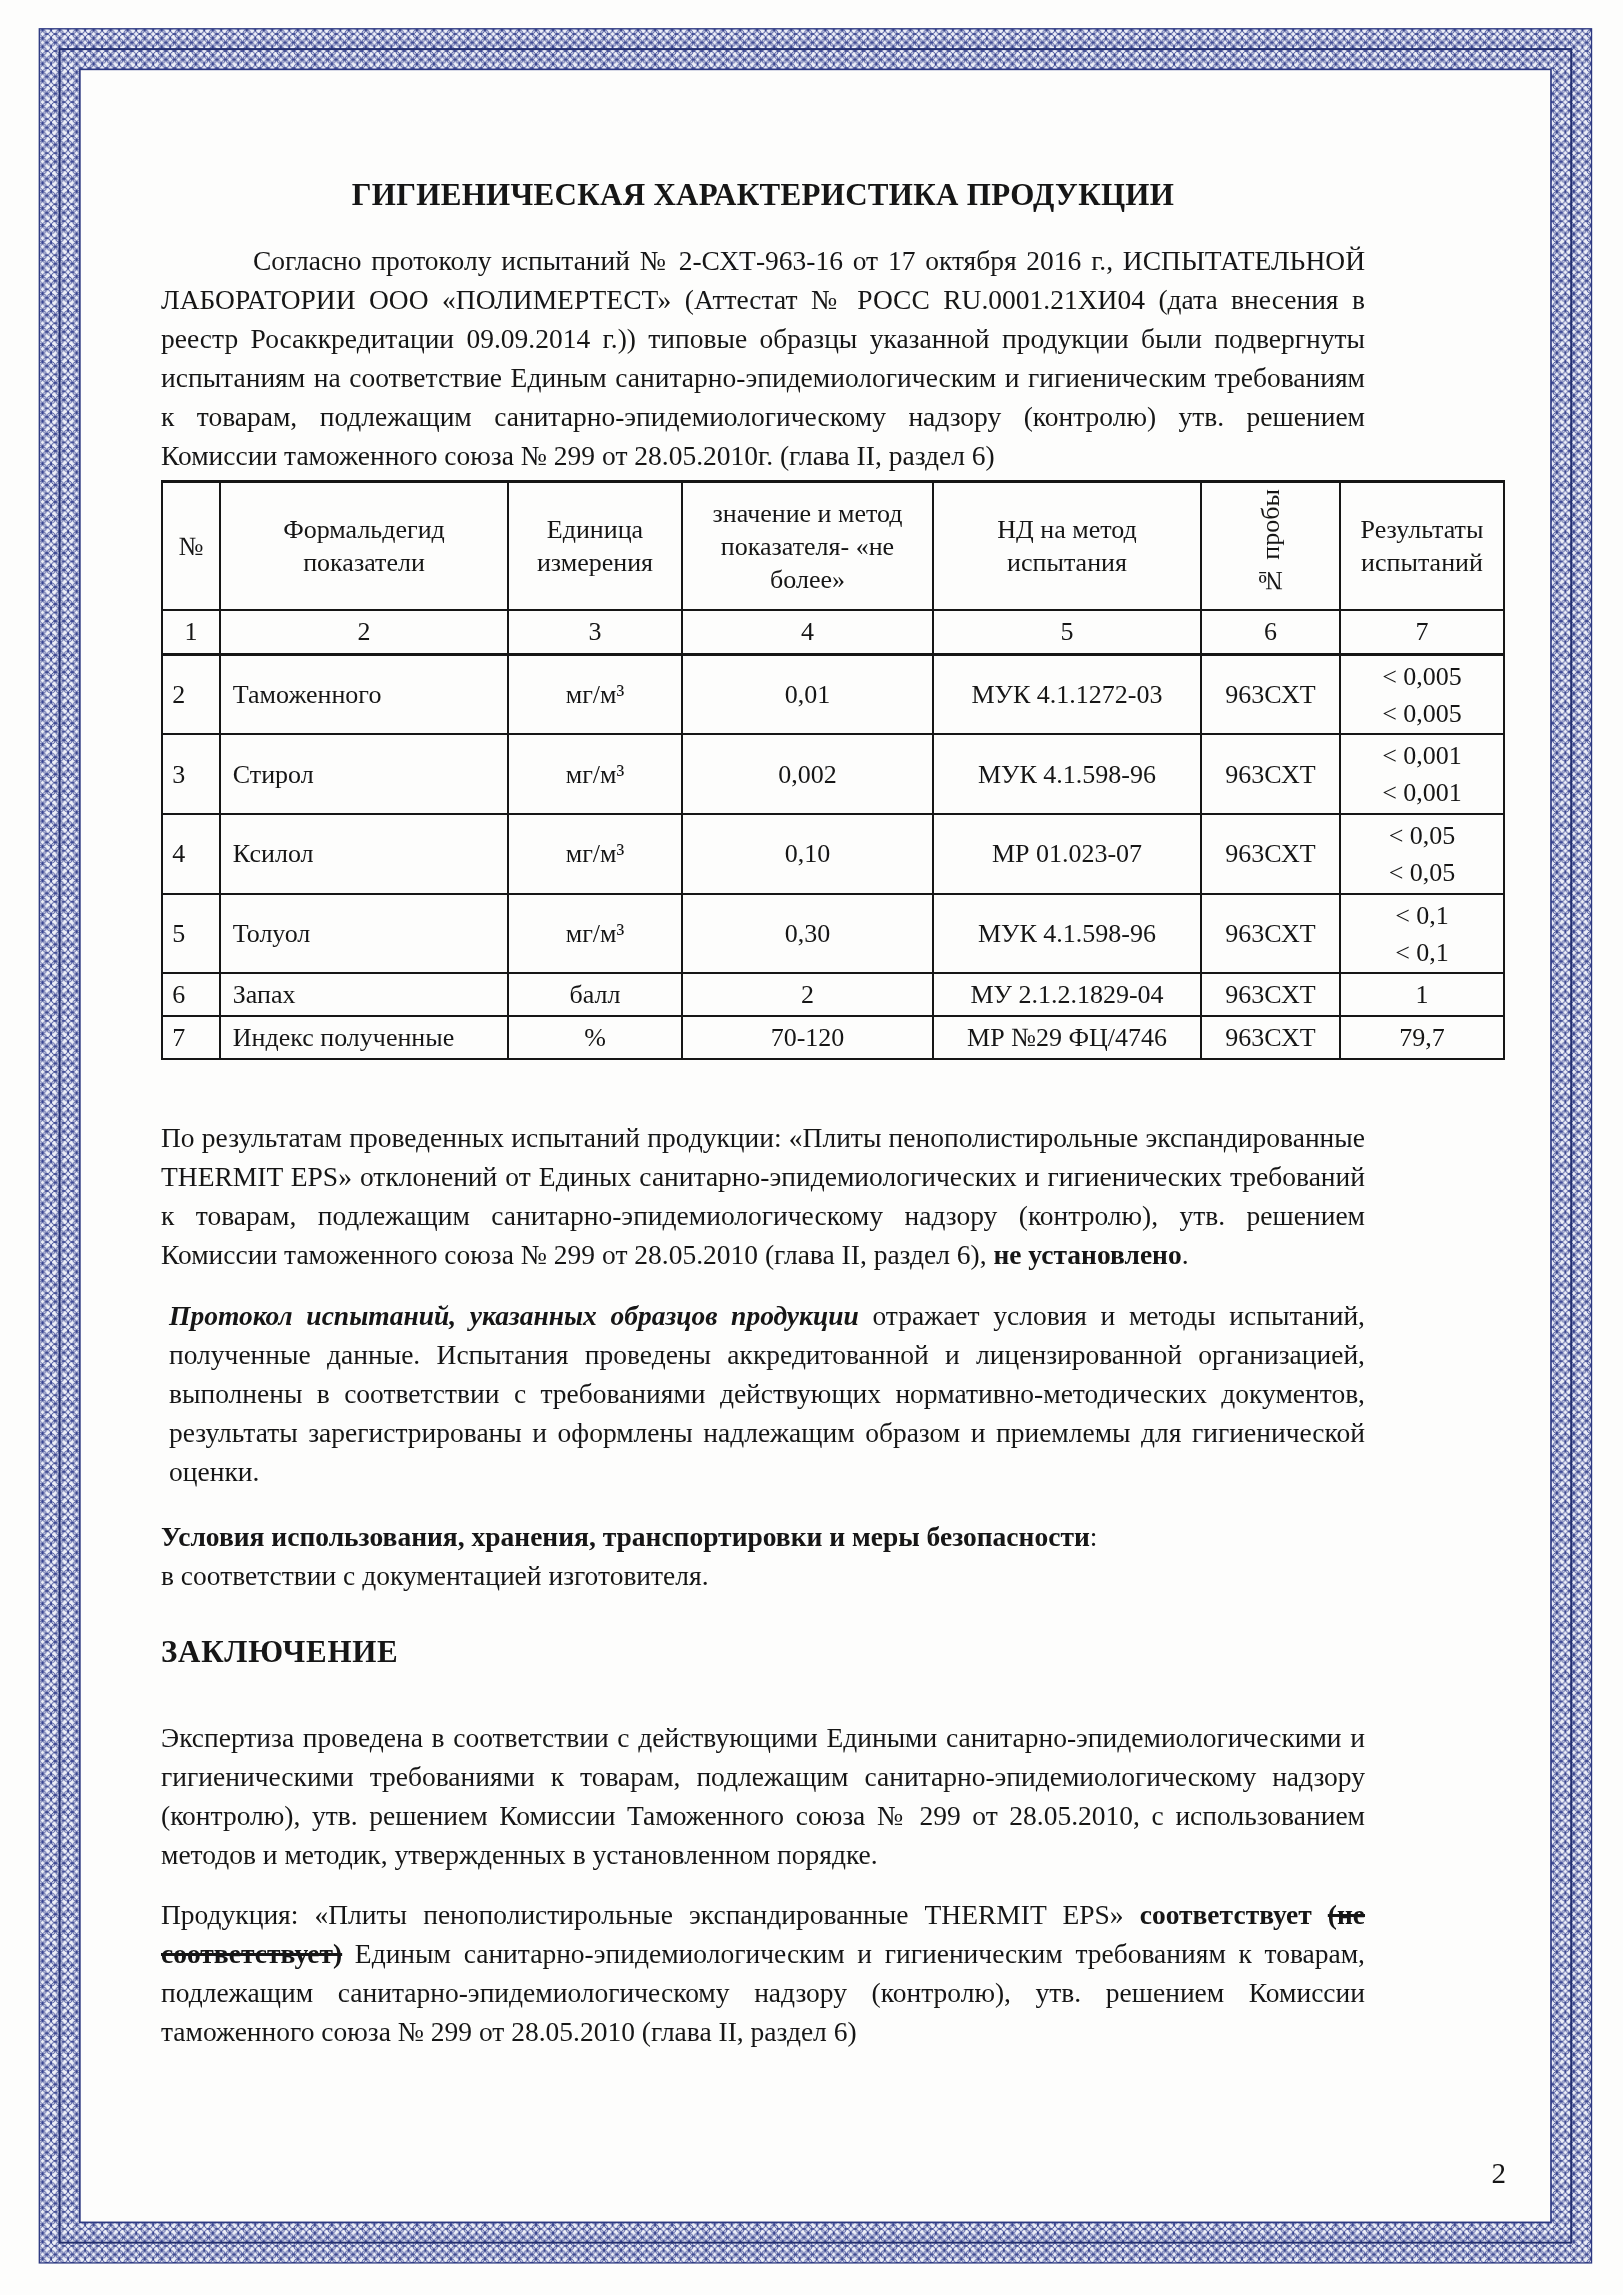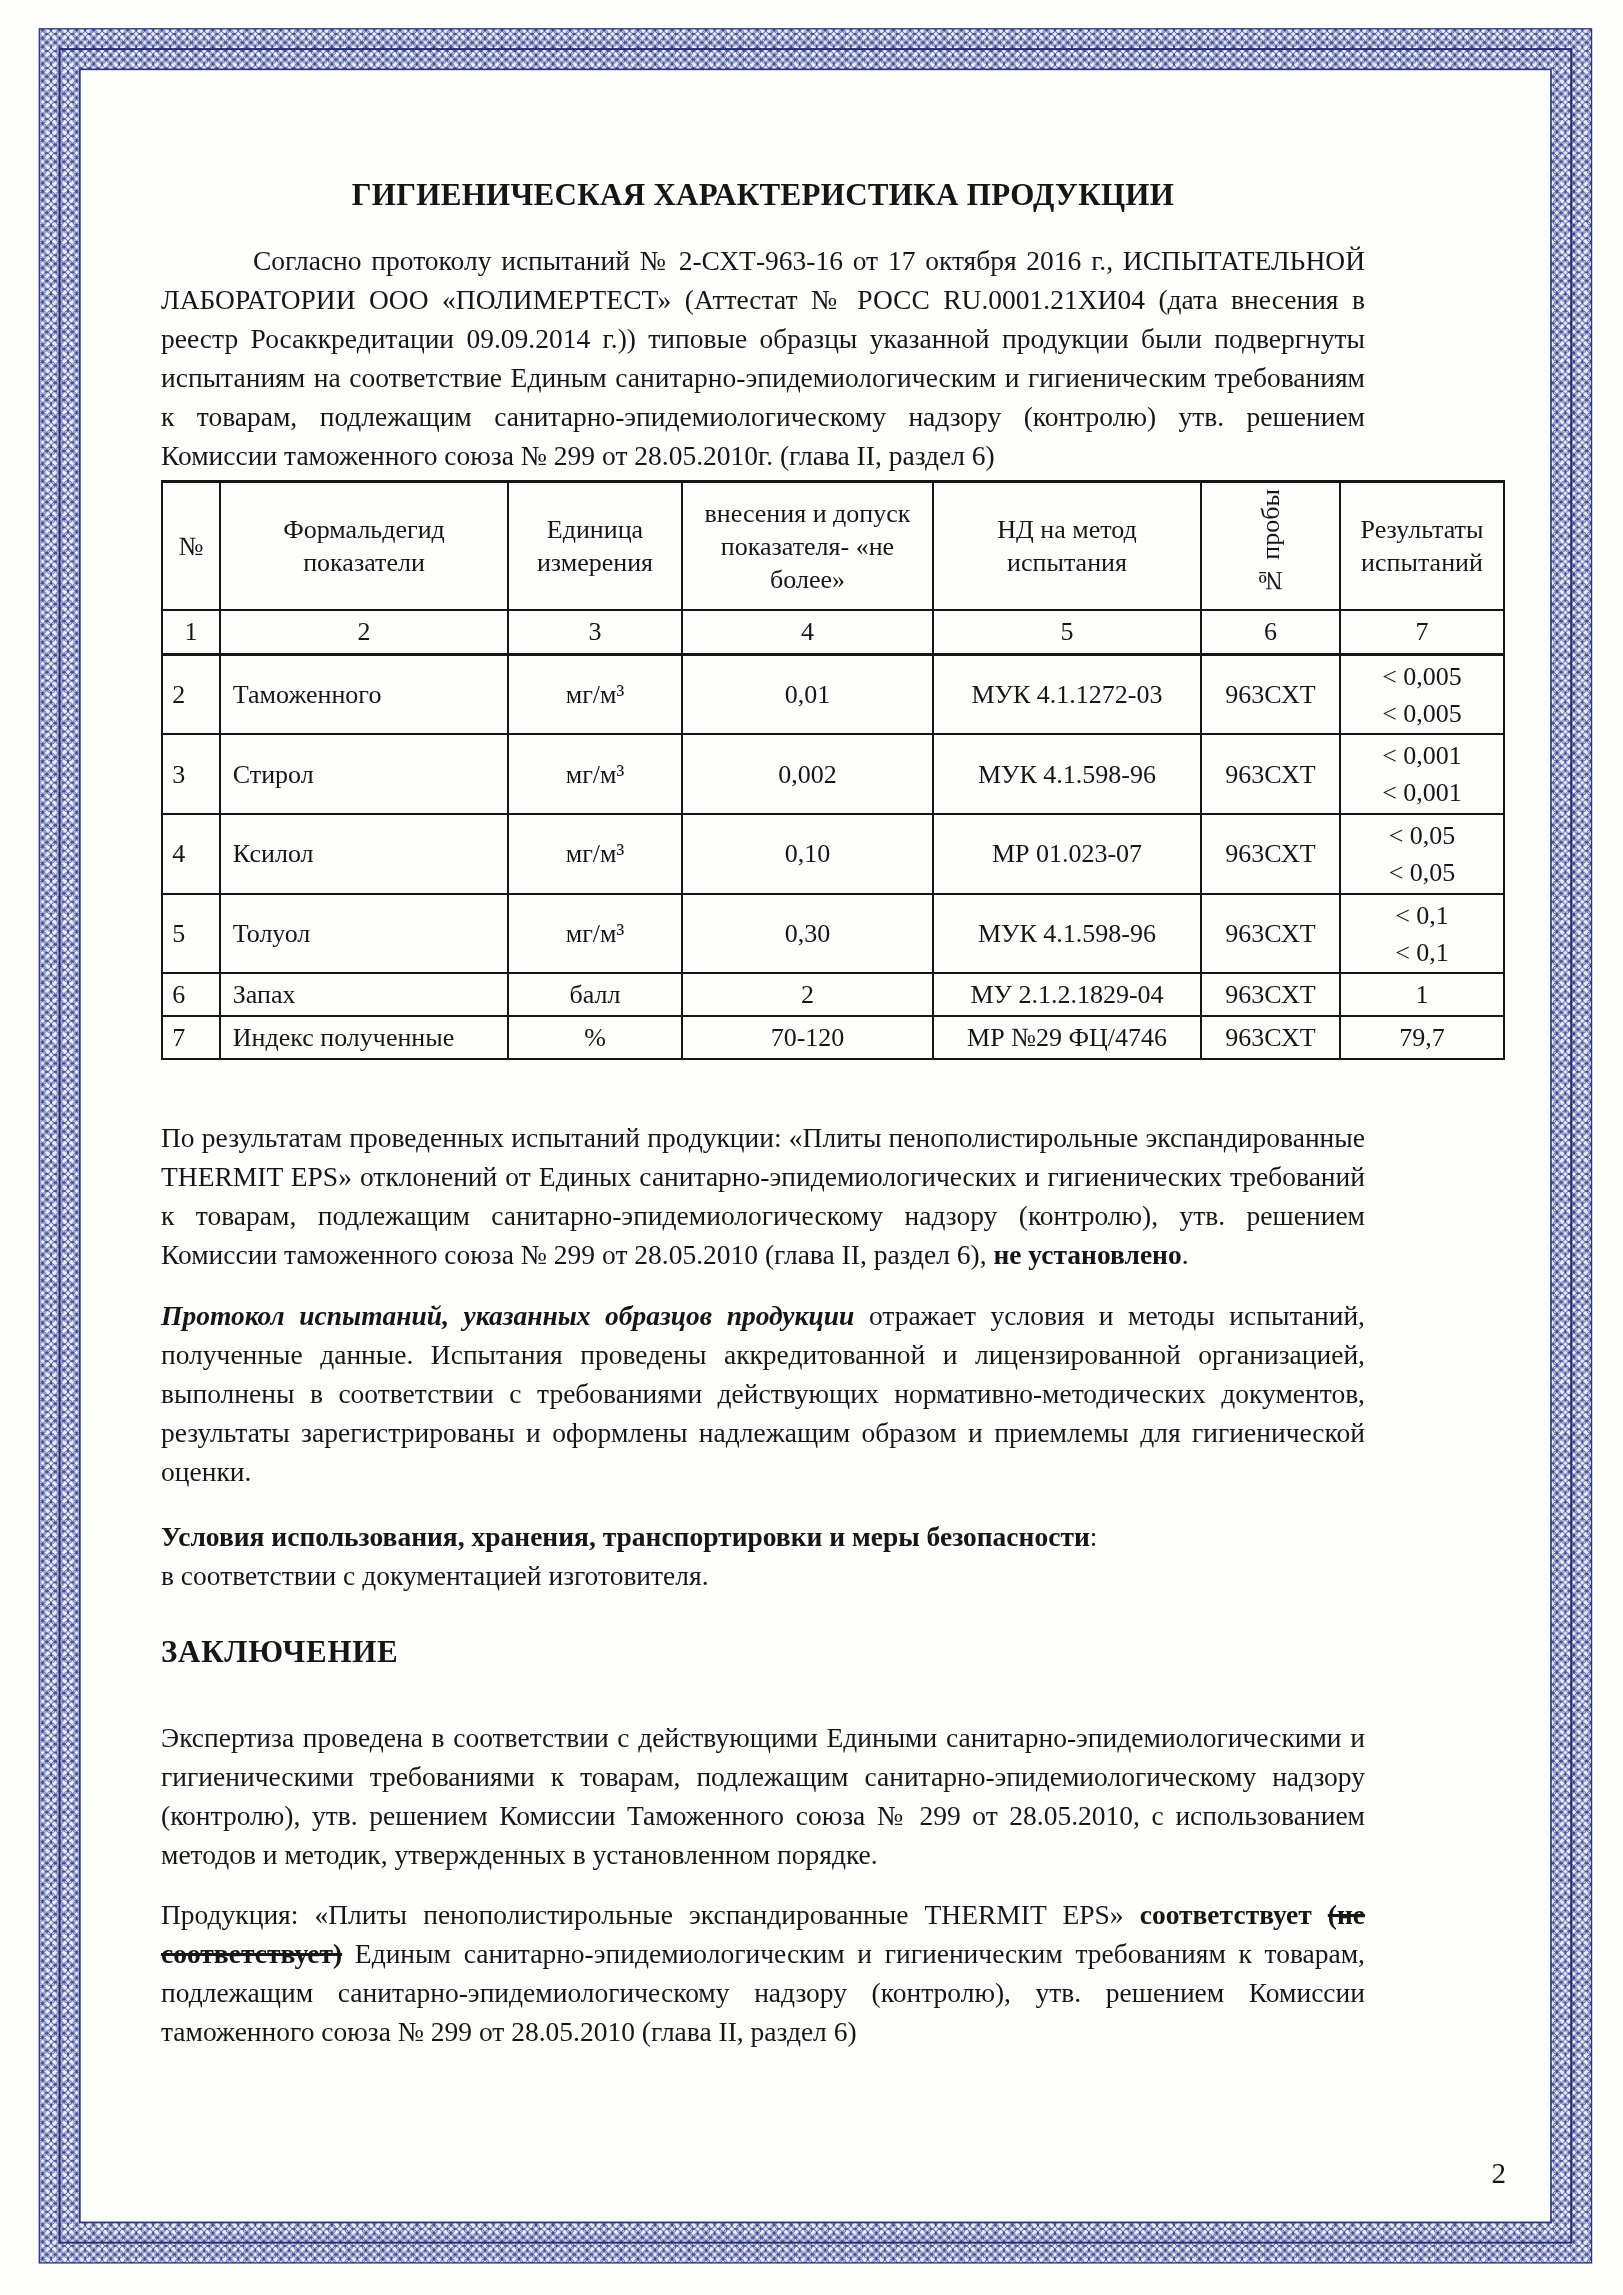--- a/index.html
+++ b/index.html
@@ -45,21 +45,21 @@
   td.c-name{text-align:left;padding-left:11.8px;}
   td.c-unit,td.c-limit,td.c-method,td.c-sample,td.c-res,tr.num-row td{text-align:center;}
   td.c-res div+div{margin-top:3.9px;}
   .vert{
     display:inline-block;
     writing-mode:vertical-rl;
     transform:rotate(180deg);
     white-space:nowrap;
   }
   .mt-results{margin-top:58px;}
-  .mt-protocol{margin-top:22px;}
+  .mt-protocol{margin-top:22px;margin-left:8px;}
   .mt-cond{margin-top:26px;}
   .heading-2{
     font-weight:bold;font-size:31px;letter-spacing:0.7px;
     margin:37px 0 47px 0;
   }
   .mt-final{margin-top:21px;}
   .bold{font-weight:bold;}
   .bold-italic{font-weight:bold;font-style:italic;}
   .strike{font-weight:bold;text-decoration:line-through;text-decoration-thickness:2.6px;}
   .page-number{
@@ -110,21 +110,21 @@
           <col class="c4">
         <col class="c5">
           <col class="c6">
           <col class="c7">
       </colgroup>
       <thead>
         <tr>
           <th>№</th>
           <th>Формальдегид показатели</th>
           <th>Единица измерения</th>
-          <th>внесения и допуск показателя- «не более»</th>
+          <th>значение и метод показателя- «не более»</th>
           <th>НД на метод испытания</th>
           <th><span class="vert">№ пробы</span></th>
           <th>Результаты испытаний</th>
         </tr>
         <tr class="num-row">
           <td>1</td>
           <td>2</td>
           <td>3</td>
           <td>4</td>
           <td>5</td>

